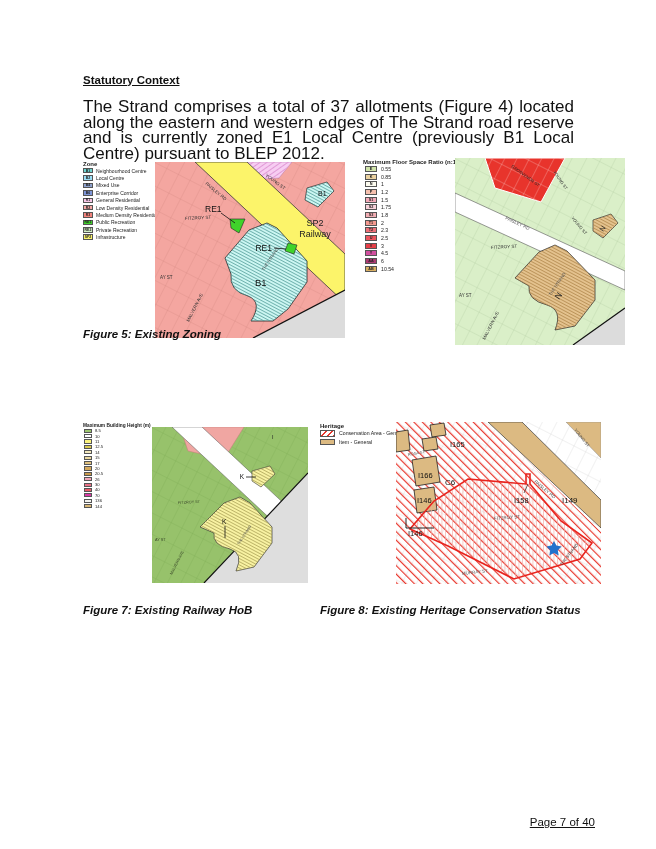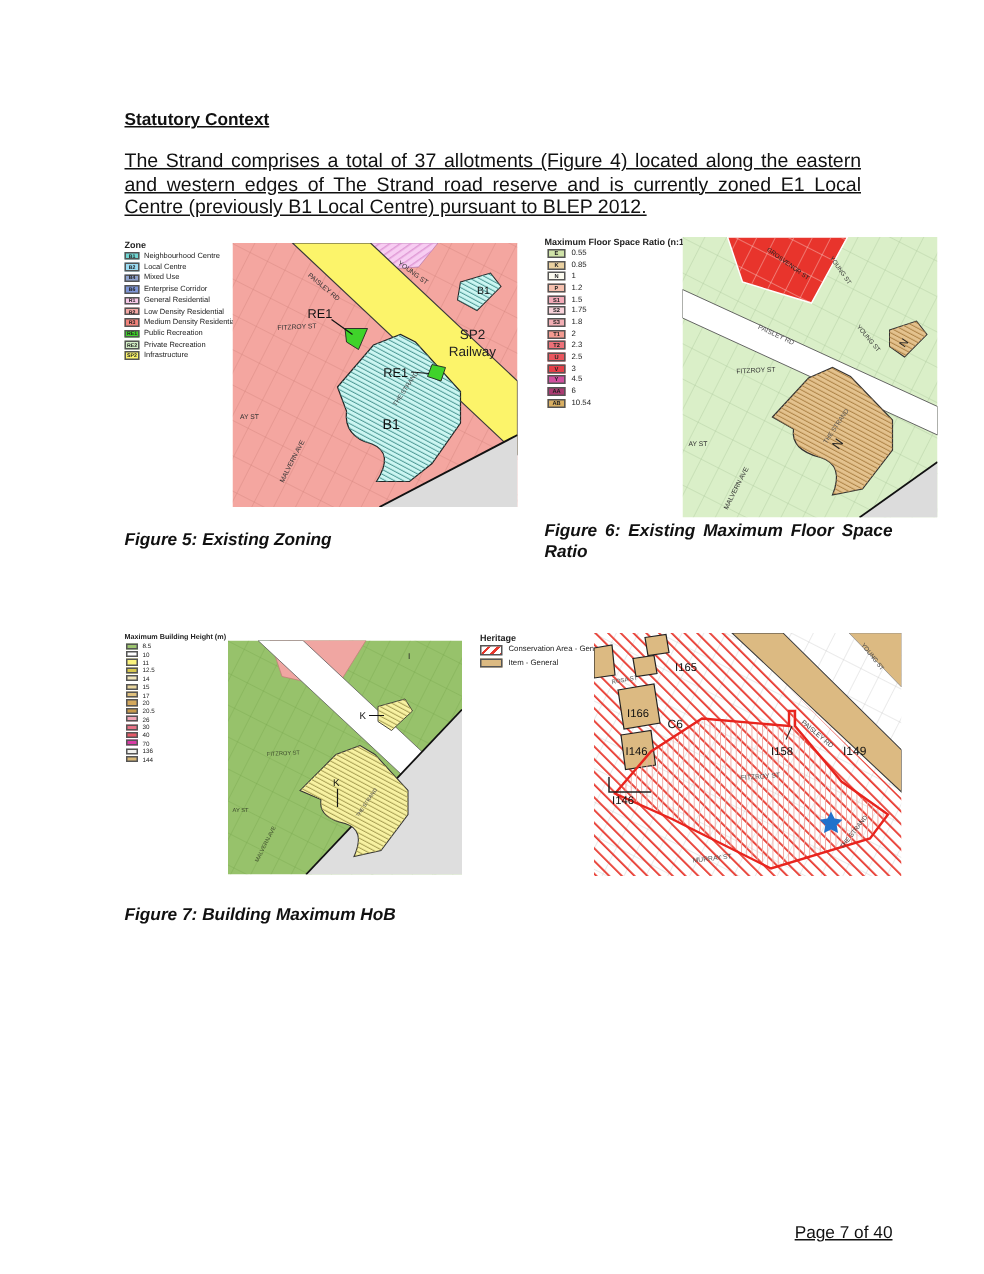--- a/index.html
+++ b/index.html
@@ -1,20 +1,20 @@
 <!DOCTYPE html>
 <html><head>
 <meta charset="utf-8">
 <style>
   html,body{margin:0;padding:0;background:#fff;}
   .page{position:relative;width:656px;height:849px;background:#fff;overflow:hidden;
         font-family:"Liberation Sans",sans-serif;color:#111;}
   .abs{position:absolute;}
   .heading{font-size:11.5px;font-weight:bold;text-decoration:underline;}
-  .para{font-size:13px;line-height:15.5px;text-align:justify;text-decoration:underline;}
+  .para{font-size:17px;line-height:15.5px;text-align:justify;}
   .caption{font-size:11.5px;font-weight:bold;font-style:italic;line-height:14px;}
   .footer{font-size:11.5px;}
   
   .legend{position:absolute;}
   .leg-title{font-weight:bold;color:#222;}
   .leg-row{display:flex;align-items:center;}
   .leg-swatch{display:inline-flex;align-items:center;justify-content:center;
               border:0.5px solid #555;box-sizing:border-box;flex:none;}
   .leg-code{font-weight:bold;color:#222;transform-origin:center;}
   .leg-label{white-space:nowrap;color:#222;}
@@ -308,22 +308,21 @@
     <text transform="translate(56,9) rotate(36)" font-size="4.2" fill="#222">GROSVENOR ST</text>
     <text transform="translate(98,14) rotate(55)" font-size="4.2" fill="#333">YOUNG ST</text>
     <text transform="translate(116,60) rotate(50)" font-size="4.2" fill="#333">YOUNG ST</text>
     <text transform="translate(50,61) rotate(25)" font-size="4.5" fill="#555">PAISLEY RD</text>
     <text transform="translate(36,91) rotate(-3)" font-size="4.5" fill="#333">FITZROY ST</text>
     <text x="4" y="139" font-size="4.5" fill="#333">AY ST</text>
     <text transform="translate(30,182) rotate(-63)" font-size="4.5" fill="#333">MALVERN AVE</text>
     <text transform="translate(96,138) rotate(-56)" font-size="4.2" fill="#555">THE STRAND</text>
   </svg>
 
-  <div class="abs caption" style="left:83px;top:353px;width:230px;">Figure 5: Existing Zoning</div>
-  <div class="abs caption" style="left:363px;top:347px;width:232px;text-align:justify;">Figure 6: Existing Maximum Floor Space Ratio</div>
+  <div class="abs caption" style="left:83px;top:327px;width:230px;">Figure 5: Existing Zoning</div>
 
 
   <div class="legend leg7" style="left:83px;top:423px;">
     <div class="leg-title">Maximum Building Height (m)</div>
     <div>
 
         <div class="leg-row">
           <span class="leg-swatch" style="background: rgb(156, 197, 111);">
             <span class="leg-code"></span>
           </span>
@@ -516,17 +515,18 @@
     <text x="118" y="81" font-size="7.5" fill="#111">I158</text>
     <text x="166" y="81" font-size="8" fill="#111">I149</text>
     <text transform="translate(12,34) rotate(-10)" font-size="4" fill="#555">ROSA ST</text>
     <text transform="translate(98,98) rotate(-4)" font-size="4.5" fill="#555">FITZROY ST</text>
     <text transform="translate(66,153) rotate(-6)" font-size="4.5" fill="#555">MURRAY ST</text>
     <text transform="translate(138,60) rotate(40)" font-size="4.5" fill="#444">PAISLEY RD</text>
     <text transform="translate(178,8) rotate(52)" font-size="4.2" fill="#444">YOUNG ST</text>
     <text transform="translate(166,144) rotate(-52)" font-size="4.2" fill="#444">THE STRAND</text>
   </svg>
 
-  <div class="abs caption" style="left:83px;top:603px;width:230px;">Figure 7: Building Maximum HoB</div>
+  <div class="abs caption" style="left:83px;top:603px;width:230px;">Figure 7: Existing Railway HoB</div>
+  <div class="abs caption" style="left:320px;top:603px;width:280px;">Figure 8: Existing Heritage Conservation Status</div>
 
   <div class="abs footer" style="right:61px;top:816px;text-decoration:underline;">Page 7 of 40</div>
 
 </div>
 
 </body></html>

